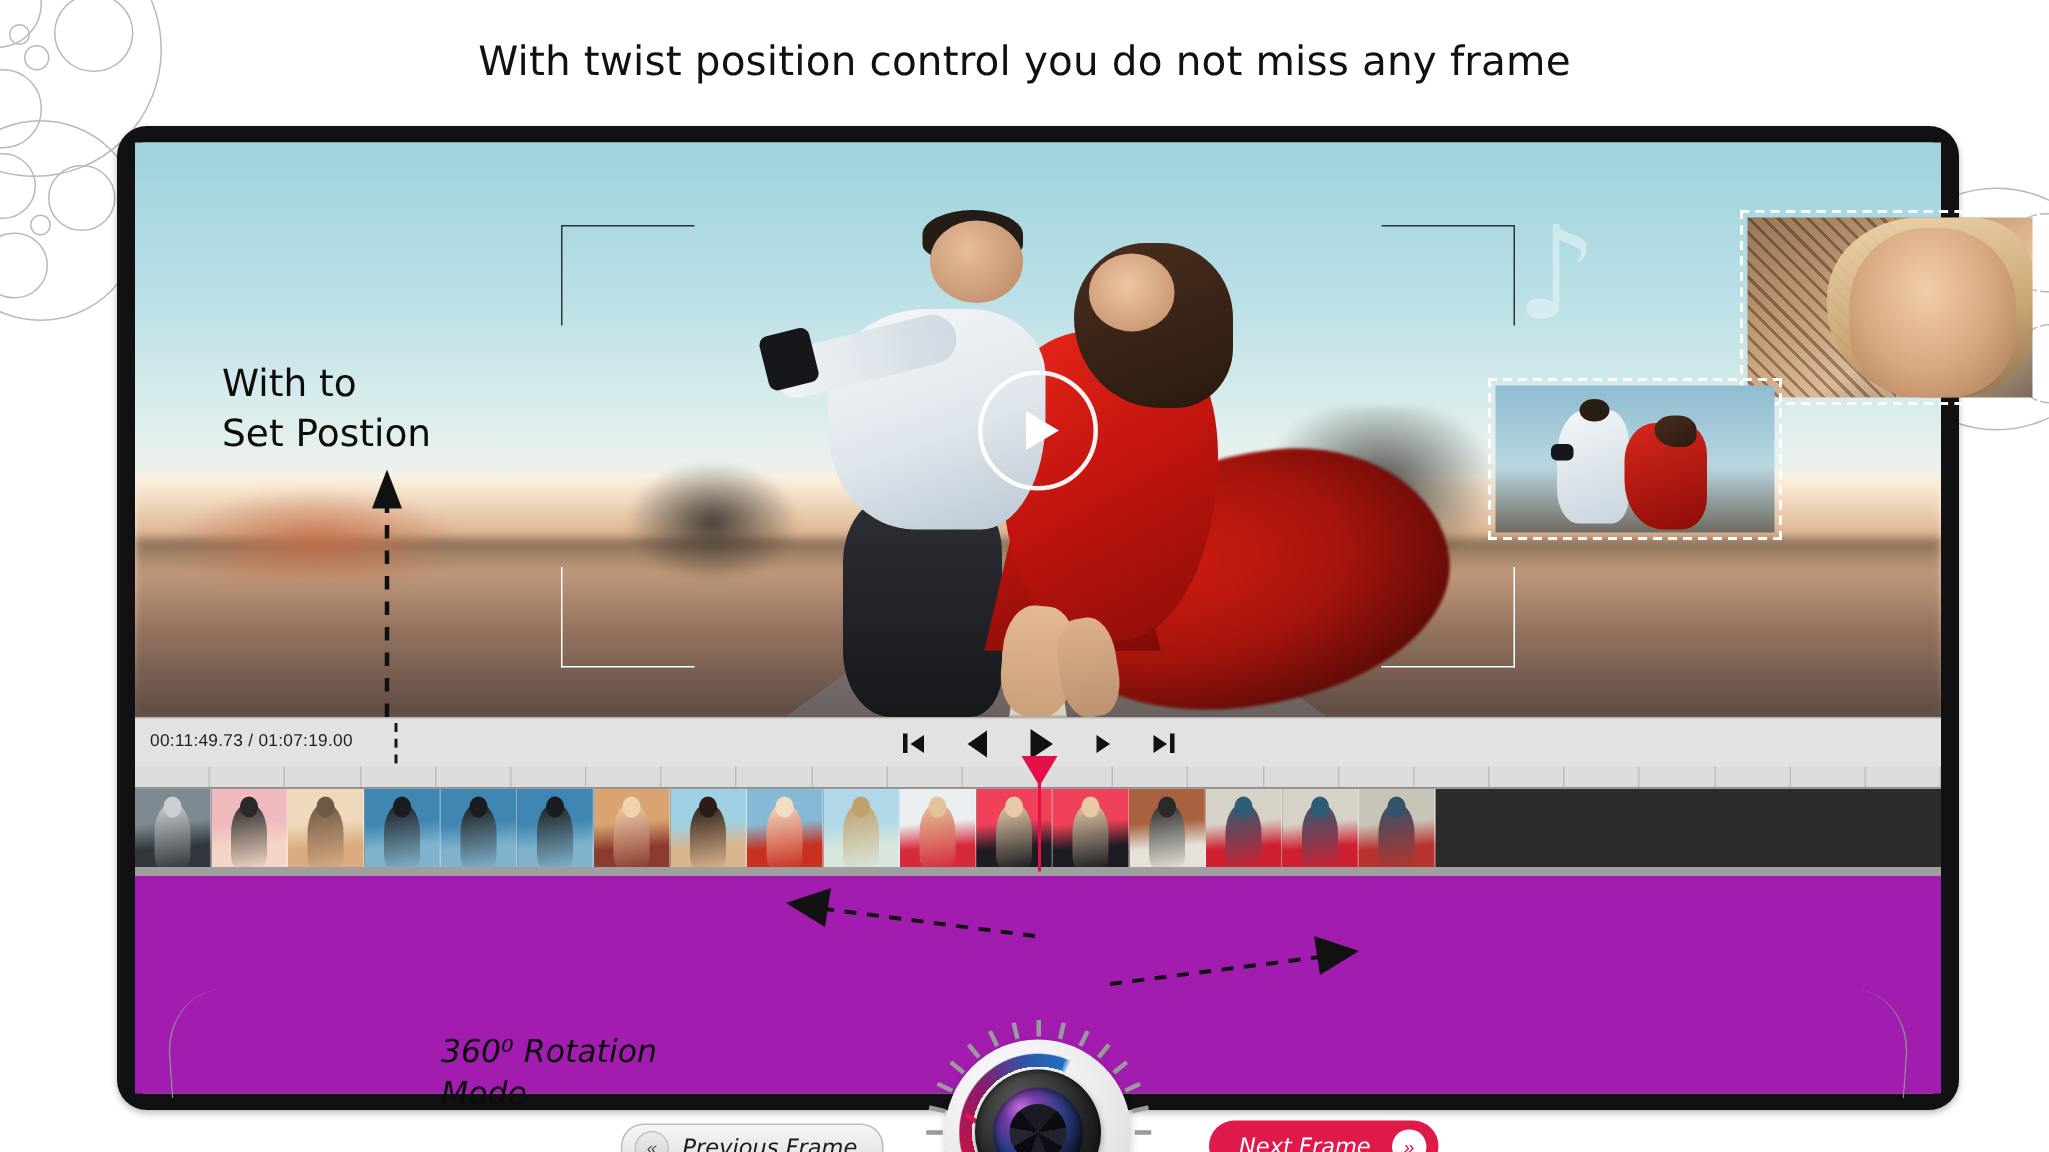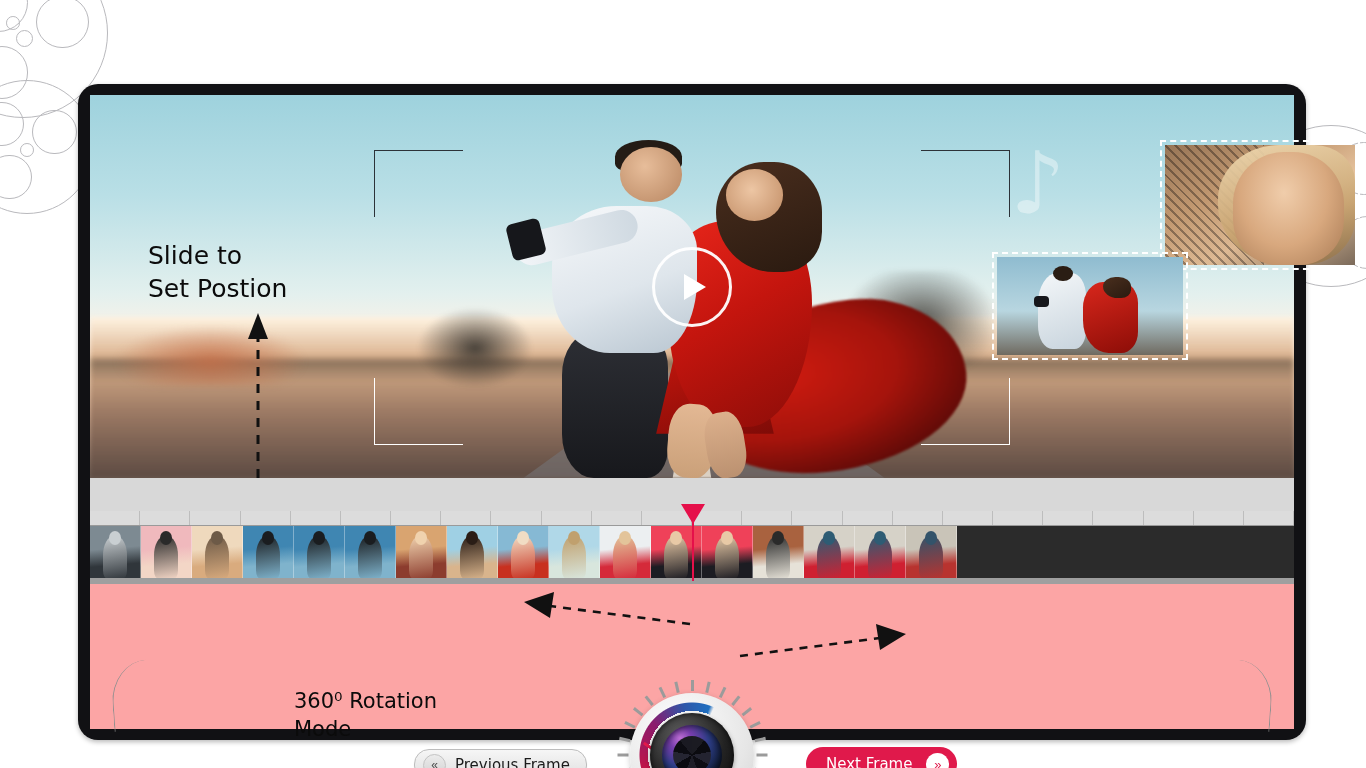--- a/index.html
+++ b/index.html
@@ -206,21 +206,21 @@
 
   
   .playhead{position:absolute;left:50%;top:411px;width:2px;height:75px;background:#e5104a;z-index:6;}
   .playhead::before{
     content:"";position:absolute;left:-11px;top:-2px;width:0;height:0;
     border-left:12px solid transparent;border-right:12px solid transparent;border-top:20px solid #e5104a;
   }
 
   
   .panel{
-    position:absolute;left:0;top:489px;width:100%;bottom:0;background:#fca5a5;
+    position:absolute;left:0;top:489px;width:100%;bottom:0;background:#a21caf;font-style:italic;
   }
   .ann-rot{
     position:absolute;left:204px;top:103px;font-size:21px;line-height:1.35;color:#0b0b0b;
     font-family:"DejaVu Sans",sans-serif;white-space:pre-line;
   }
   .ann-click{
     position:absolute;left:834px;top:114px;font-size:20px;color:#0b0b0b;
     font-family:"DejaVu Sans",sans-serif;
   }
 
@@ -310,20 +310,21 @@
   <div class="reel reel-right">
     <div class="hole" style="left:14%;top:16%;width:30%;height:30%"></div>
     <div class="hole" style="left:54%;top:10%;width:32%;height:32%"></div>
     <div class="hole" style="left:12%;top:54%;width:30%;height:30%"></div>
     <div class="hole" style="left:56%;top:56%;width:32%;height:32%"></div>
     <div class="hole" style="left:45%;top:40%;width:8%;height:8%"></div>
     <div class="hole" style="left:50%;top:48%;width:7%;height:7%"></div>
     <div class="hole" style="left:44%;top:54%;width:7%;height:7%"></div>
   </div>
 
+  <div class="headline">With twist position control you do not miss any frame</div>
 
   <div class="device">
     <div class="screen">
 
       <div class="video">
         <div class="horizon"></div>
         <div class="bushline"></div>
         <div class="treeL"></div>
         <div class="treeR"></div>
         <div class="treeR2"></div>
@@ -351,21 +352,21 @@
 
         <div class="bracket bk-tl"></div>
         <div class="bracket bk-tr"></div>
         <div class="bracket bk-bl"></div>
         <div class="bracket bk-br"></div>
 
         <div class="playbtn">
           <i></i>
         </div>
 
-        <div class="ann-slide">Slide to
+        <div class="ann-slide">With to
 Set Postion</div>
 
         <svg class="arrows" viewBox="0 0 1204 383" preserveAspectRatio="none">
           <path d="M168 383 L168 240" stroke="#111" stroke-width="3" stroke-dasharray="9 8" fill="none"></path>
           <polygon points="168,218 178,244 158,244" fill="#111"></polygon>
         </svg>
 
       </div>
 
       <div class="cap cap1" style="z-index:9">
@@ -378,20 +379,43 @@
       <div class="cap cap2" style="z-index:9">
         <div class="cap-inner">
           <div class="cp-m"></div>
             <div class="cp-cuff"></div>
             <div class="cp-w"></div>
           <div class="cp-h1"></div>
             <div class="cp-h2"></div>
         </div>
       </div>
 
+      <div class="transport">
+        <div class="timecode">00:11:49.73 / 01:07:19.00</div>
+        <div class="tdash"></div>
+        <div class="tctl">
+          <div class="tbtn">
+            <div class="bar-l"></div>
+              <div class="tri-l"></div>
+          </div>
+          <div class="tbtn">
+            <div class="tri-l" style="border-right-width:13px;border-top-width:9px;border-bottom-width:9px;"></div>
+          </div>
+          <div class="tbtn">
+            <div class="tri-r" style="border-left-width:15px;border-top-width:10px;border-bottom-width:10px;"></div>
+          </div>
+          <div class="tbtn">
+            <div class="tri-r sm"></div>
+          </div>
+          <div class="tbtn">
+            <div class="tri-r sm"></div>
+              <div class="bar-r"></div>
+          </div>
+        </div>
+      </div>
 
       <div class="ruler">
         <div></div>
           <div></div>
           <div></div>
           <div></div>
           <div></div>
           <div></div>
           <div></div>
           <div></div>

